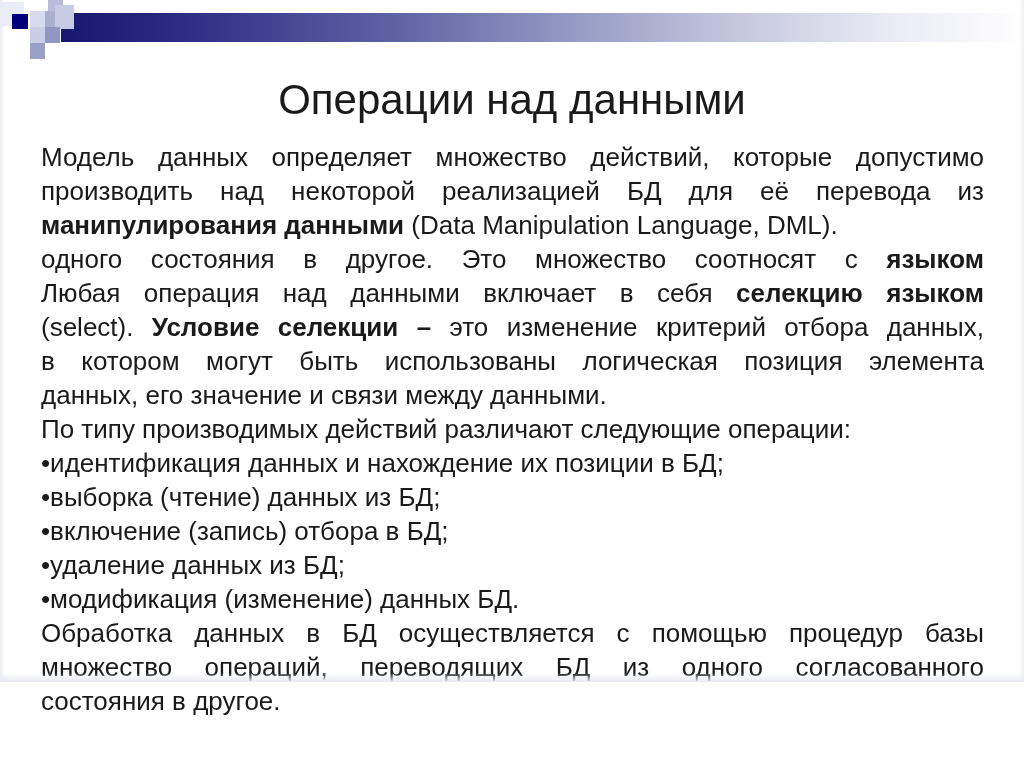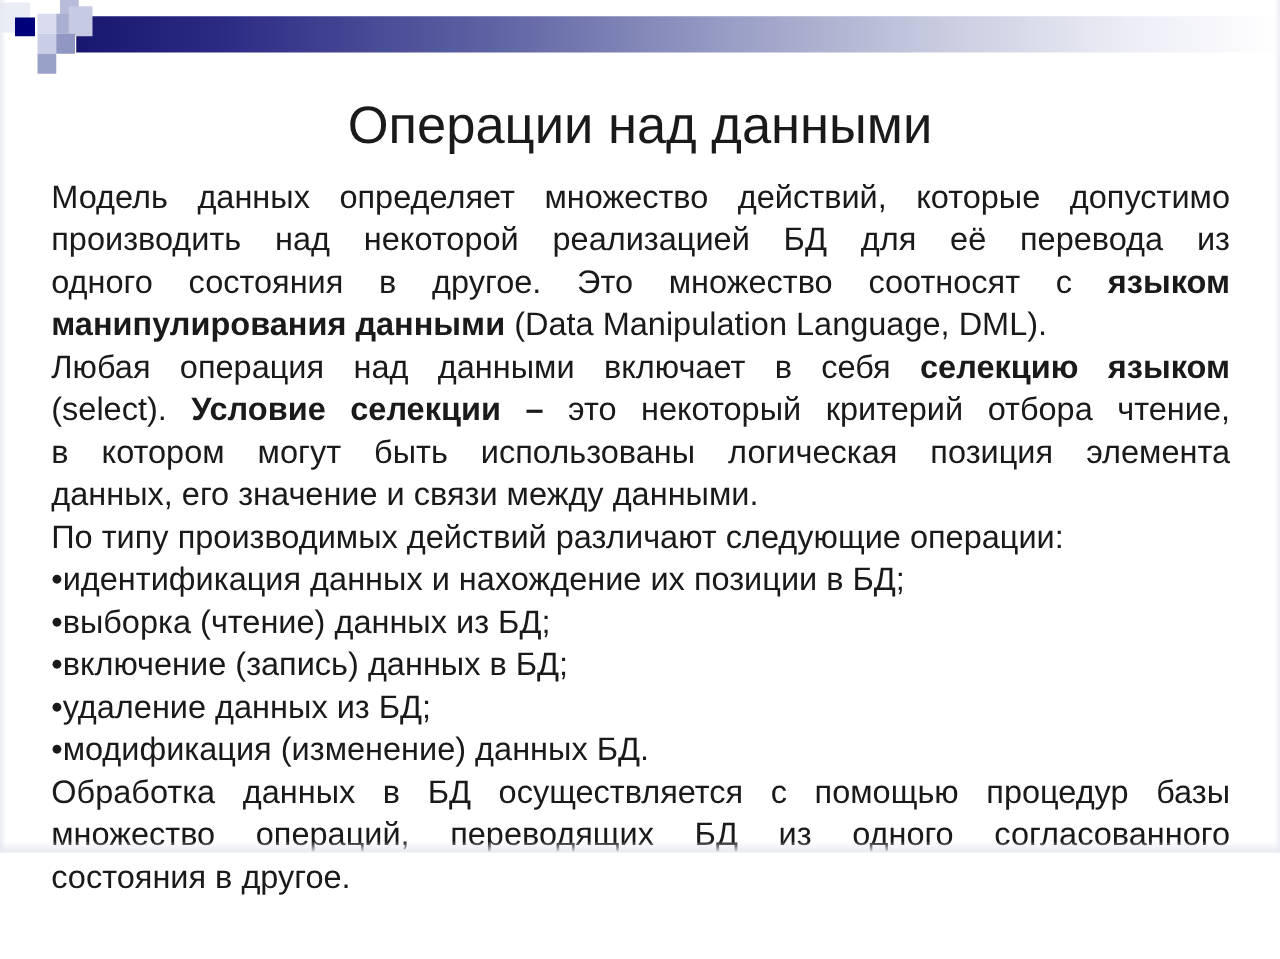--- a/index.html
+++ b/index.html
@@ -97,30 +97,30 @@
   <div class="sq sq-f"></div>
   <div class="sq sq-g"></div>
   <div class="sq sq-h"></div>
   <div class="sq sq-i"></div>
 
   <h1 class="title">Операции над данными</h1>
 
   <div class="body-text">
       <div class="line justify"><span>Модель данных определяет множество действий, которые допустимо</span></div>
       <div class="line justify"><span>производить над некоторой реализацией БД для её перевода из</span></div>
+      <div class="line plain"><b>манипулирования данными</b><span> (Data Manipulation Language, DML).</span></div>
       <div class="line justify"><span>одного состояния в другое. Это множество соотносят с </span><b>языком</b></div>
-      <div class="line plain"><b>манипулирования данными</b><span> (Data Manipulation Language, DML).</span></div>
       <div class="line justify"><span>Любая операция над данными включает в себя </span><b>селекцию языком</b></div>
-      <div class="line justify"><span>(select). </span><b>Условие селекции –</b><span> это некоторый критерий отбора чтение,</span></div>
+      <div class="line justify"><span>(select). </span><b>Условие селекции –</b><span> это изменение критерий отбора данных,</span></div>
       <div class="line justify"><span>в котором могут быть использованы логическая позиция элемента</span></div>
       <div class="line plain"><span>данных, его значение и связи между данными.</span></div>
       <div class="line plain"><span>По типу производимых действий различают следующие операции:</span></div>
       <div class="line plain"><span>•идентификация данных и нахождение их позиции в БД;</span></div>
       <div class="line plain"><span>•выборка (чтение) данных из БД;</span></div>
-      <div class="line plain"><span>•включение (запись) данных в БД;</span></div>
+      <div class="line plain"><span>•включение (запись) отбора в БД;</span></div>
       <div class="line plain"><span>•удаление данных из БД;</span></div>
       <div class="line plain"><span>•модификация (изменение) данных БД.</span></div>
       <div class="line justify"><span>Обработка данных в БД осуществляется с помощью процедур базы</span></div>
       <div class="line justify"><span>множество операций, переводящих БД из одного согласованного</span></div>
       <div class="line plain"><span>состояния в другое.</span></div>
     </div>
 
   <div class="edge-left"></div>
   <div class="edge-right"></div>
   <div class="edge-bottom"></div>

